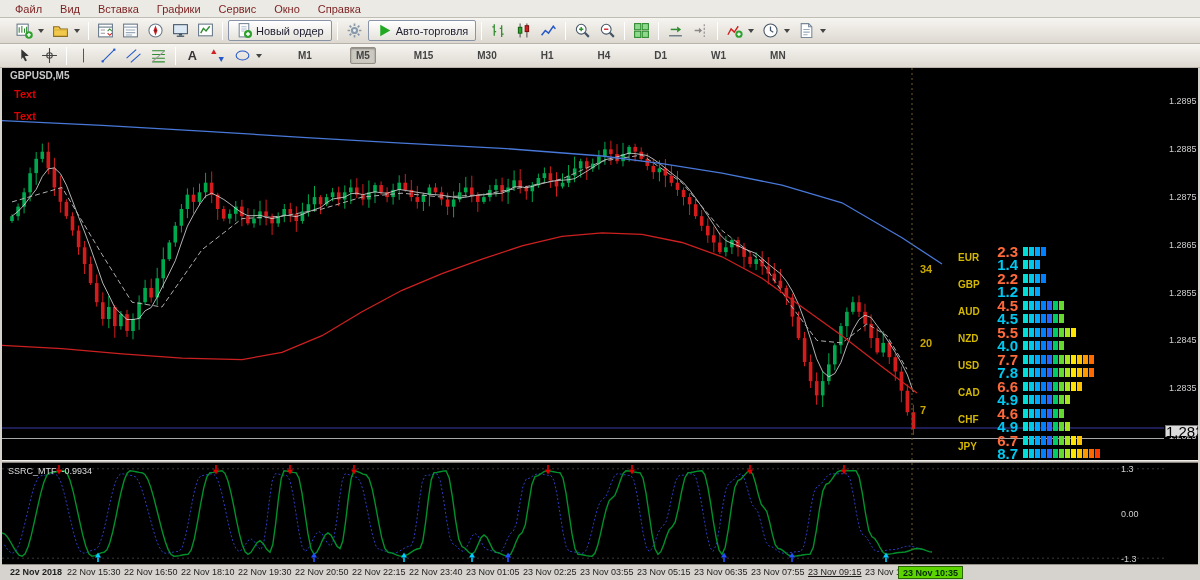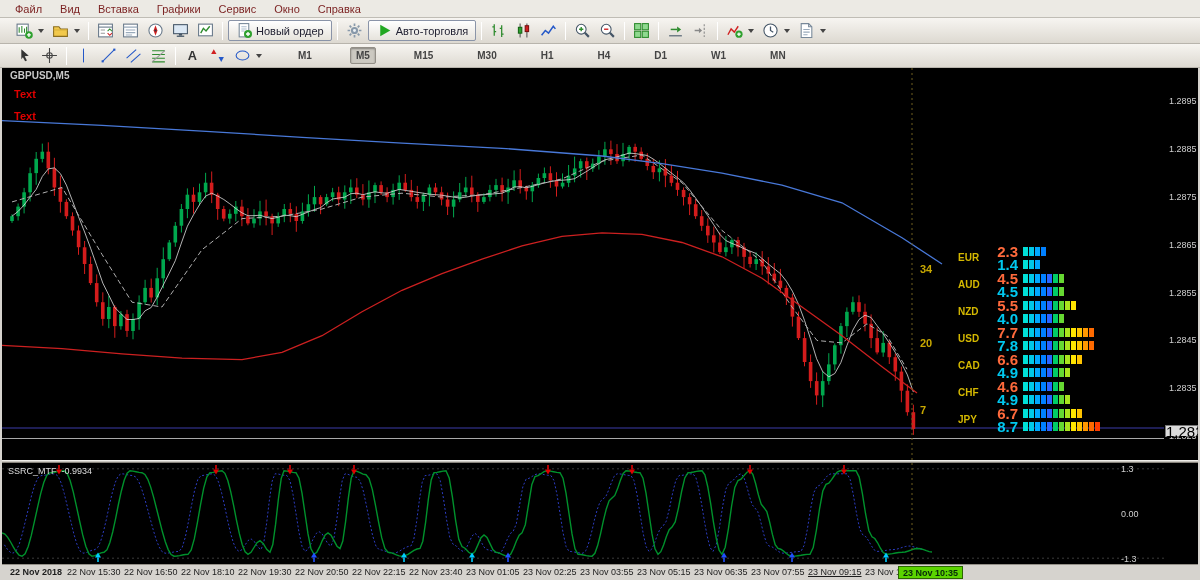--- a/index.html
+++ b/index.html
@@ -690,20 +690,42 @@
               <div class="meter-val" style="color: rgb(0, 200, 240);">1.4</div>
               <div class="meter-bar">
                 <span class="meter-seg" style="background: rgb(0, 224, 216);"></span>
                 <span class="meter-seg" style="background: rgb(0, 200, 232);"></span>
                 <span class="meter-seg" style="background: rgb(0, 168, 255);"></span>
               </div>
             </div>
           </div>
         </div>
         <div class="meter-row">
+          <div class="meter-code" style="color: rgb(212, 184, 0);">GBP</div>
+          <div class="meter-lines">
+            <div class="meter-line">
+              <div class="meter-val" style="color: rgb(255, 106, 60);">2.2</div>
+              <div class="meter-bar">
+                <span class="meter-seg" style="background: rgb(0, 224, 216);"></span>
+                <span class="meter-seg" style="background: rgb(0, 200, 232);"></span>
+                <span class="meter-seg" style="background: rgb(0, 168, 255);"></span>
+                <span class="meter-seg" style="background: rgb(0, 128, 255);"></span>
+              </div>
+            </div>
+            <div class="meter-line">
+              <div class="meter-val" style="color: rgb(0, 200, 240);">1.2</div>
+              <div class="meter-bar">
+                <span class="meter-seg" style="background: rgb(0, 224, 216);"></span>
+                <span class="meter-seg" style="background: rgb(0, 200, 232);"></span>
+                <span class="meter-seg" style="background: rgb(0, 168, 255);"></span>
+              </div>
+            </div>
+          </div>
+        </div>
+        <div class="meter-row">
           <div class="meter-code" style="color: rgb(212, 184, 0);">AUD</div>
           <div class="meter-lines">
             <div class="meter-line">
               <div class="meter-val" style="color: rgb(255, 106, 60);">4.5</div>
               <div class="meter-bar">
                 <span class="meter-seg" style="background: rgb(0, 224, 216);"></span>
                 <span class="meter-seg" style="background: rgb(0, 200, 232);"></span>
                 <span class="meter-seg" style="background: rgb(0, 168, 255);"></span>
                 <span class="meter-seg" style="background: rgb(0, 128, 255);"></span>
                 <span class="meter-seg" style="background: rgb(44, 100, 255);"></span>

